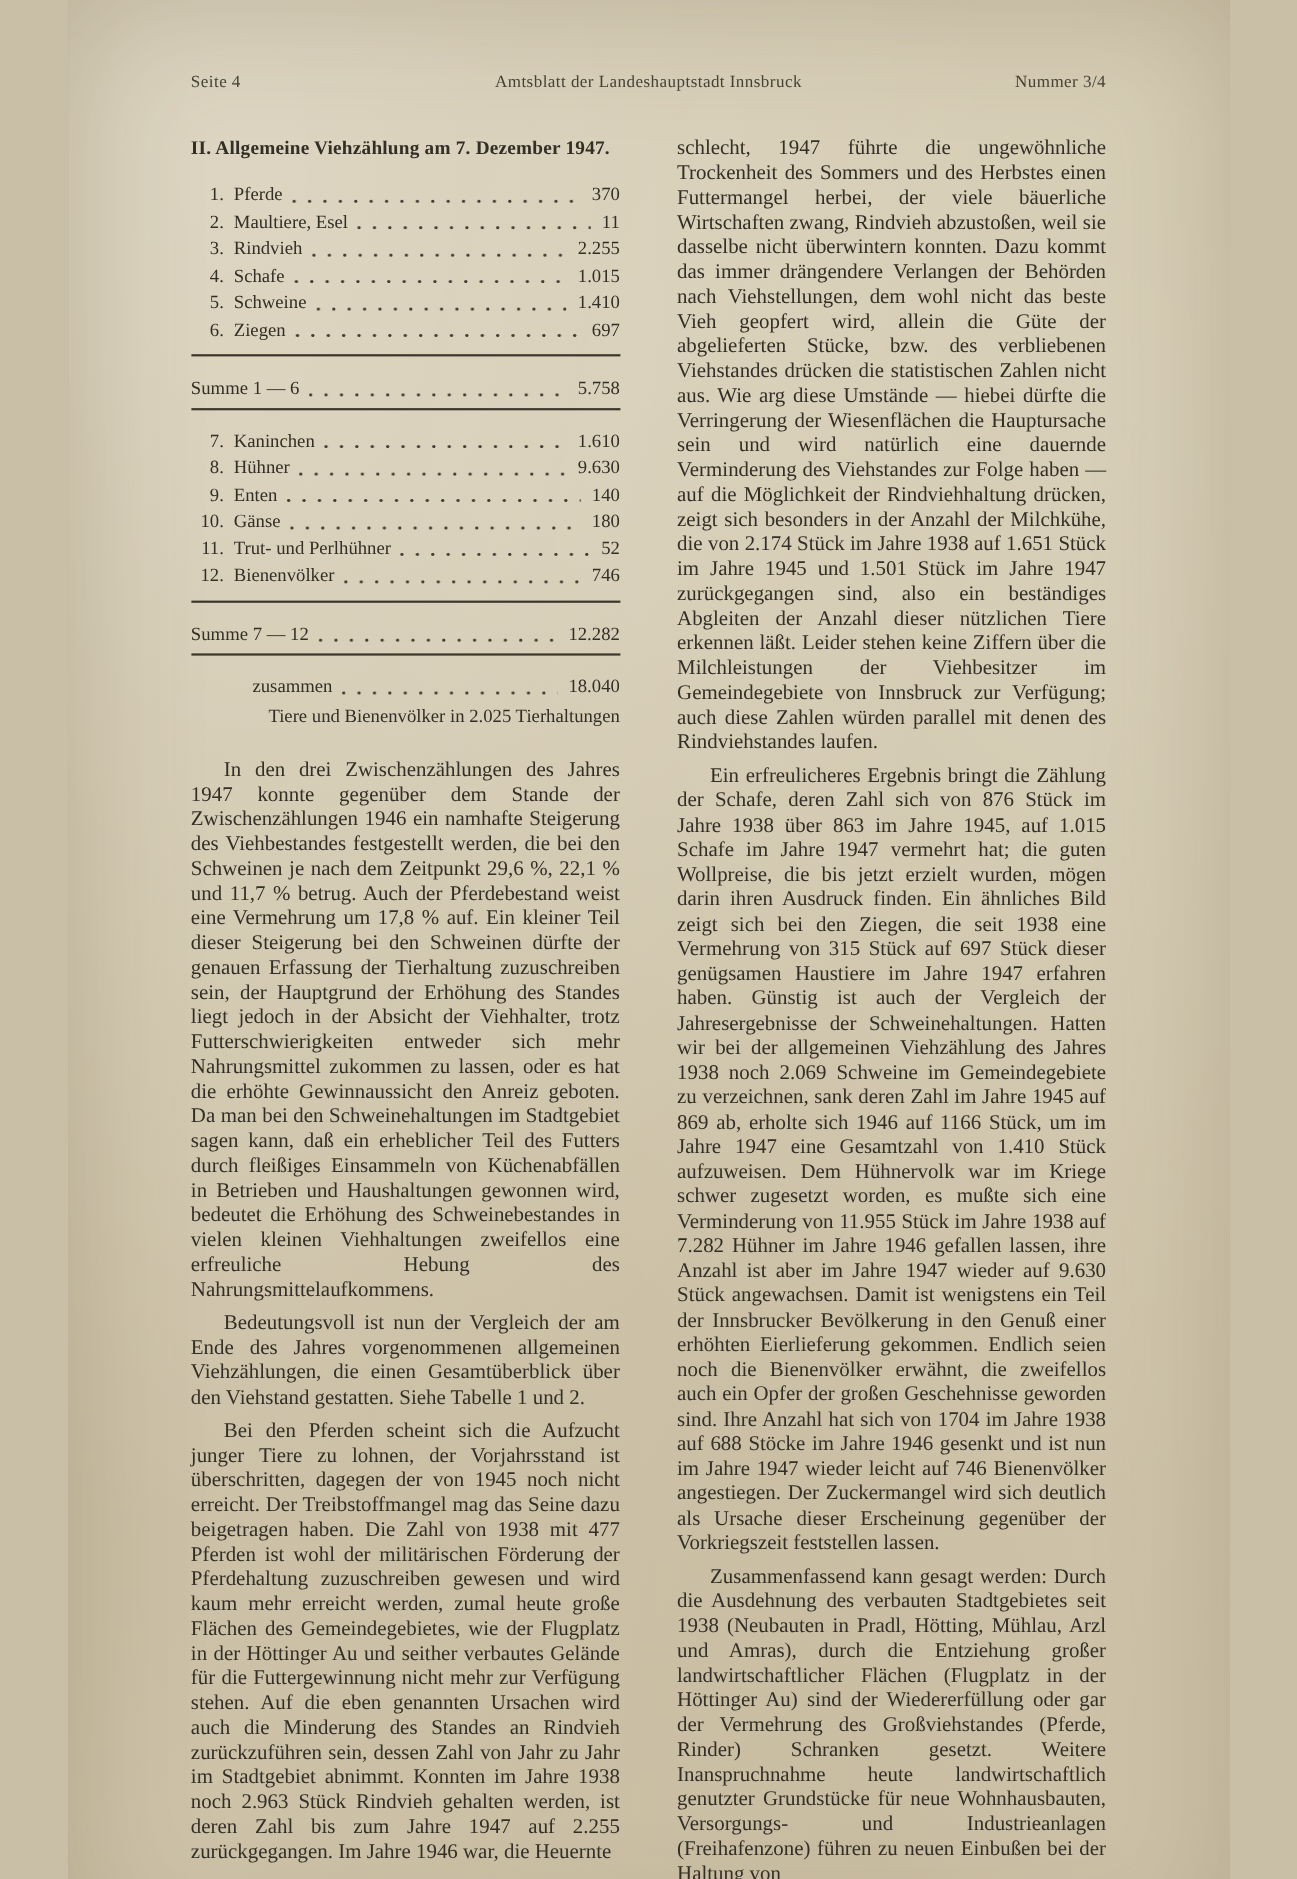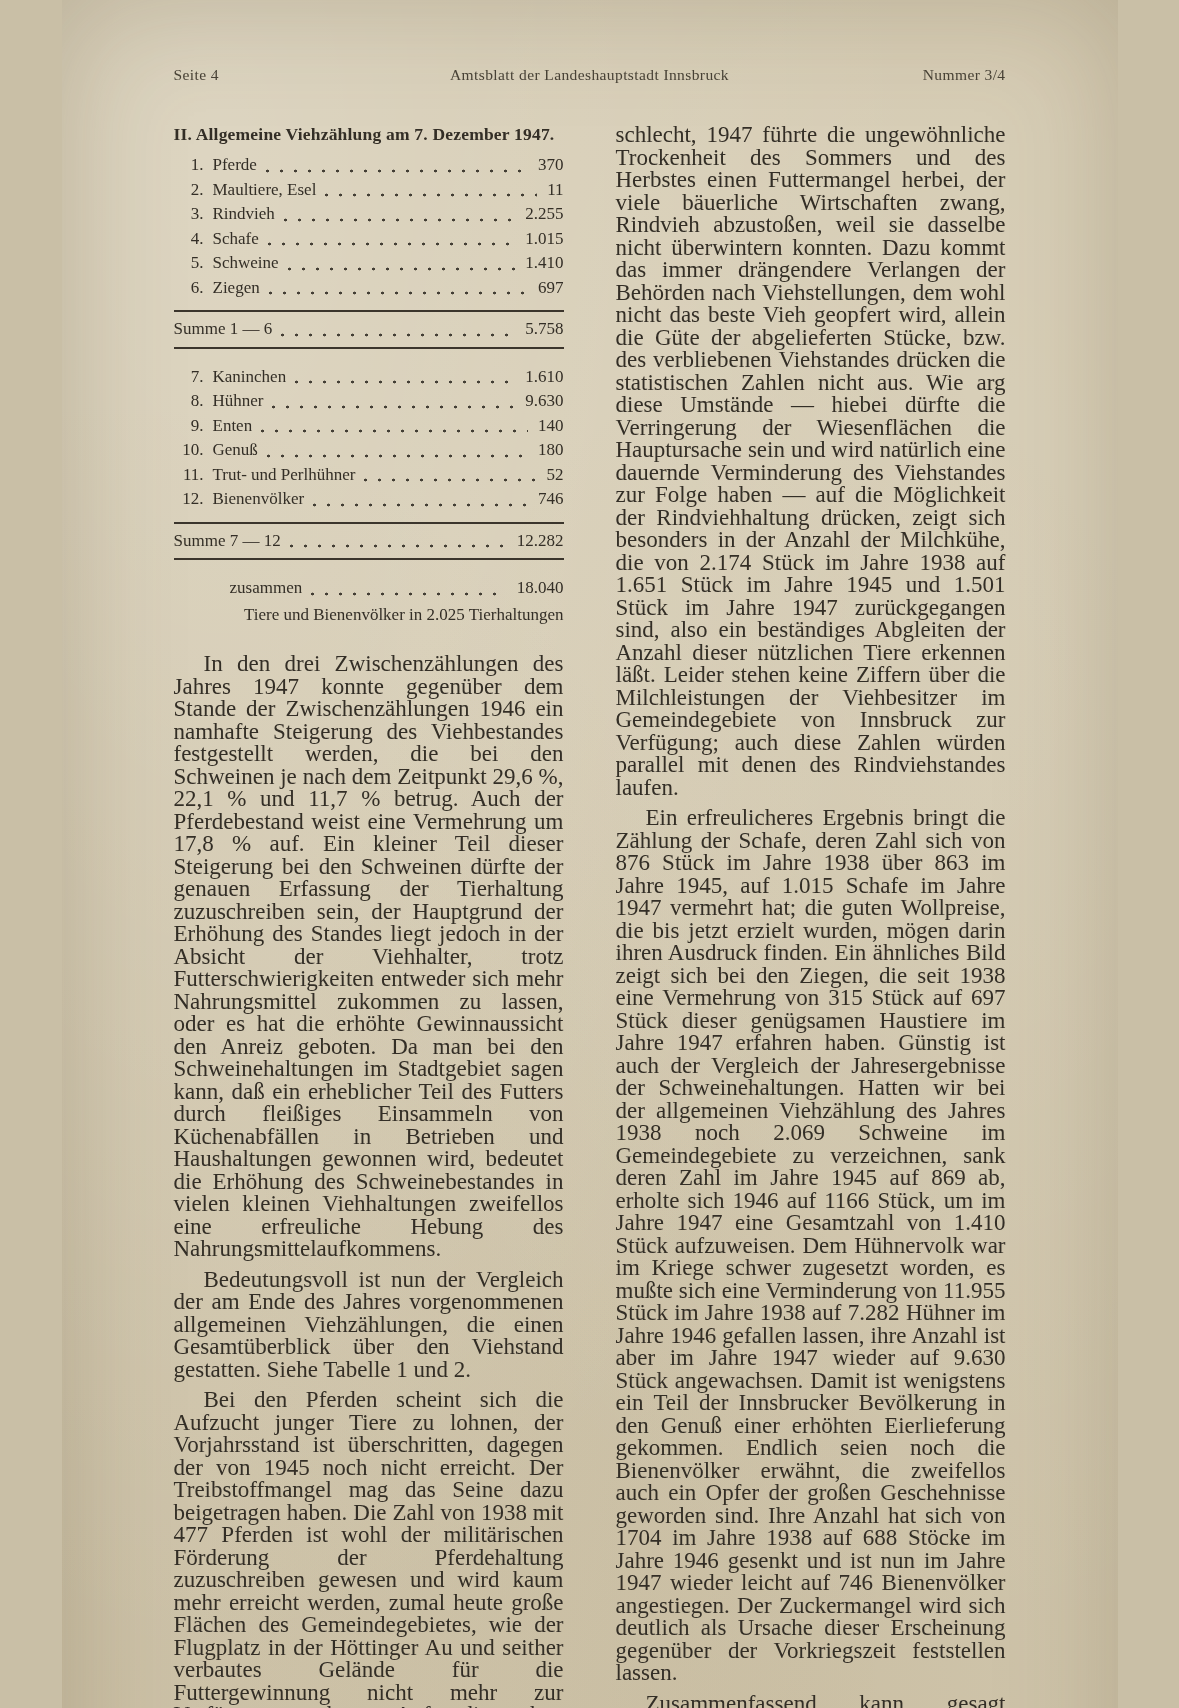--- a/index.html
+++ b/index.html
@@ -38,21 +38,21 @@
   .runhead .rh-right { flex: 1; text-align: right; }
   
   .cols {
     display: flex;
     gap: 52px;
   }
   .col { flex: 1; min-width: 0; }
   .section-title {
     font-size: 17.5px;
     font-weight: bold;
-    margin: 0 0 8px 0;
+    margin: 0 0 20px 0;
     letter-spacing: 0.2px;
   }
   
   .census { font-size: 17px; margin-bottom: 26px; }
   .trow {
     display: flex;
     align-items: baseline;
     line-height: 24.5px;
   }
   .tnum {
@@ -79,32 +79,32 @@
     flex: none;
     text-align: left;
     white-space: nowrap;
   }
   .sum-block {
     border-top: 2px solid #3b352c;
     border-bottom: 2px solid #3b352c;
     margin: 10px 0 16px 0;
     padding: 5px 0;
   }
-  .sum-block .tlabel { margin-left: 0; }
+  .sum-block .tlabel { margin-left: 0; margin-top: 12px; }
   .total-row { margin-top: 4px; }
   .total-row .tlabel { margin-left: 56px; }
   .census-note {
     text-align: right;
     line-height: 24.5px;
     margin-top: 2px;
     white-space: nowrap;
   }
   
   .col p {
-    font-size: 23px;
+    font-size: 19px;
     line-height: 22.5px;
     text-align: justify;
     margin: 0 0 8px 0;
     text-indent: 30px;
   }
   .col p.no-indent { text-indent: 0; }
 </style>
 </head>
 <body>
 
@@ -182,21 +182,21 @@
           <span class="tval">9.630</span>
         </div>
         <div class="trow">
           <span class="tnum">9.</span>
           <span class="tlabel">Enten</span>
           <span class="leader"></span>
           <span class="tval">140</span>
         </div>
         <div class="trow">
           <span class="tnum">10.</span>
-          <span class="tlabel">Genuß</span>
+          <span class="tlabel">Gänse</span>
           <span class="leader"></span>
           <span class="tval">180</span>
         </div>
         <div class="trow">
           <span class="tnum">11.</span>
           <span class="tlabel">Trut- und Perlhühner</span>
           <span class="leader"></span>
           <span class="tval">52</span>
         </div>
         <div class="trow">

